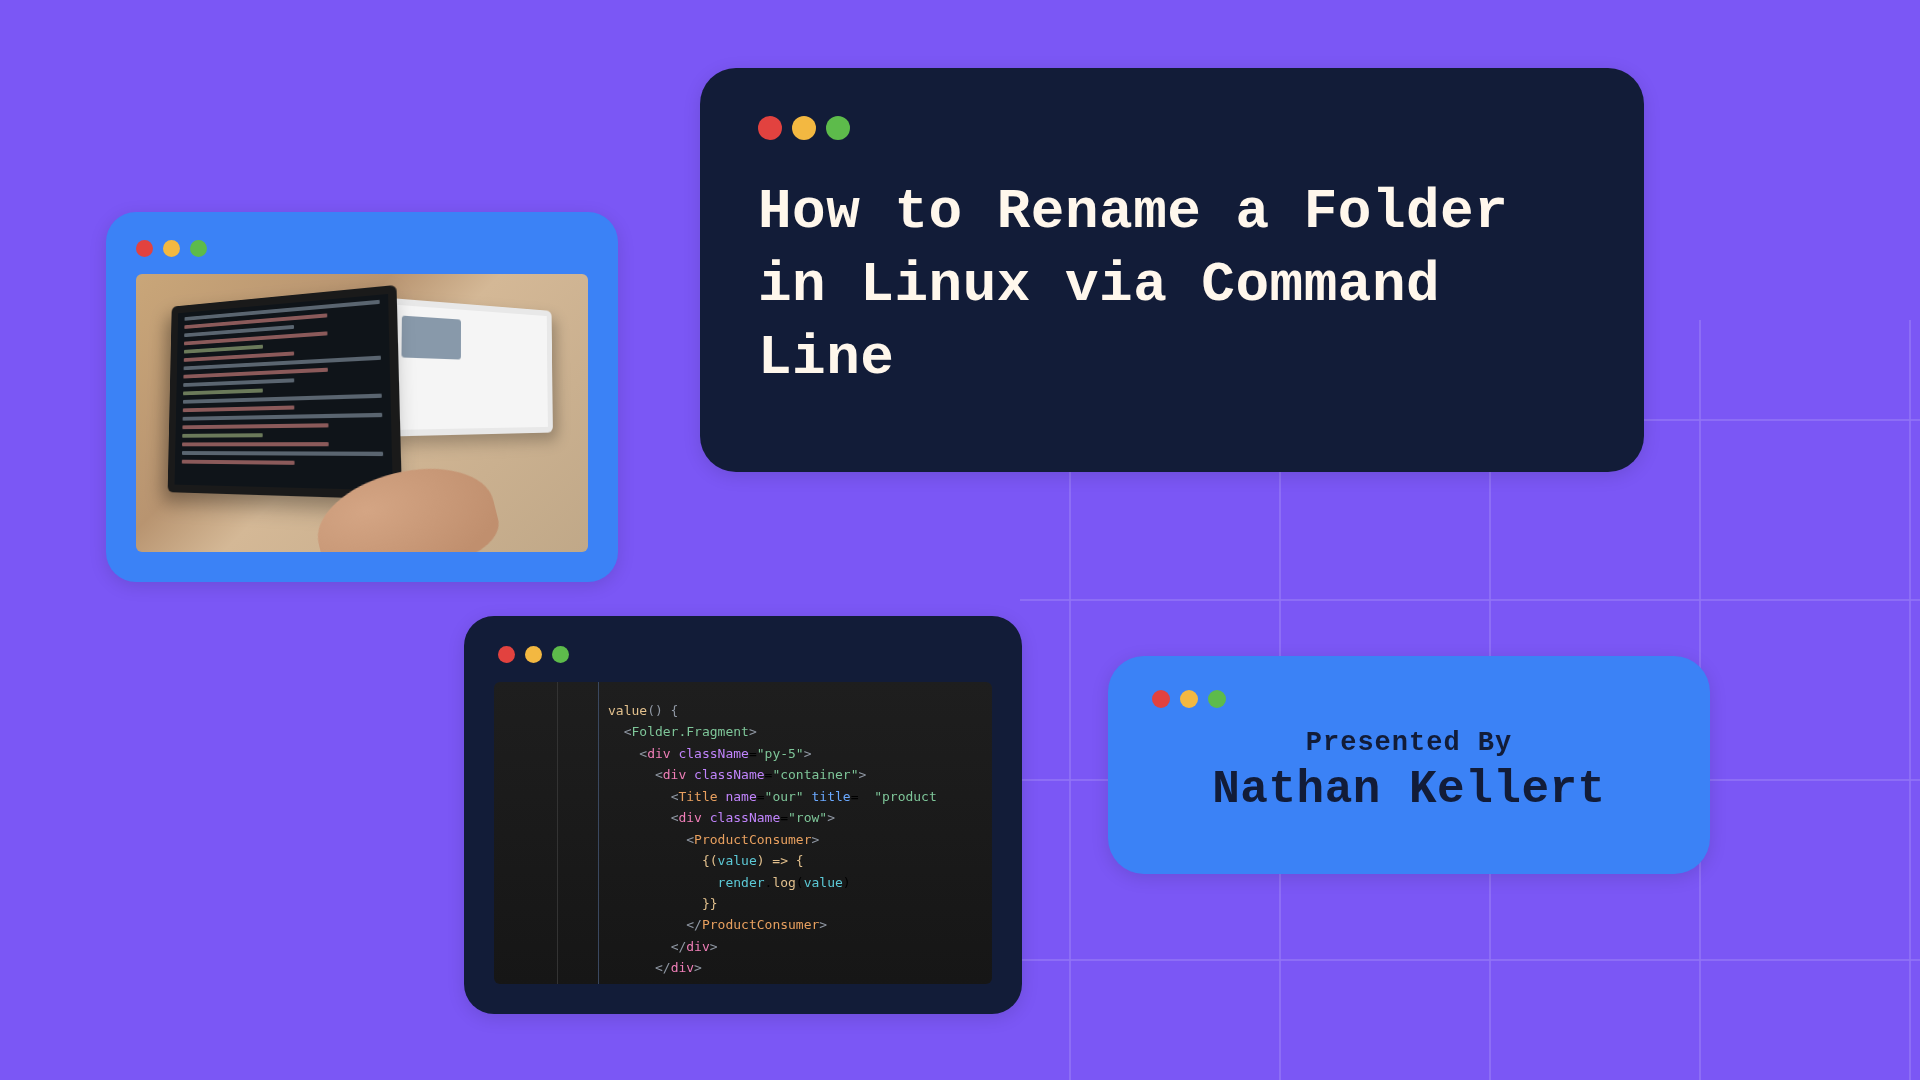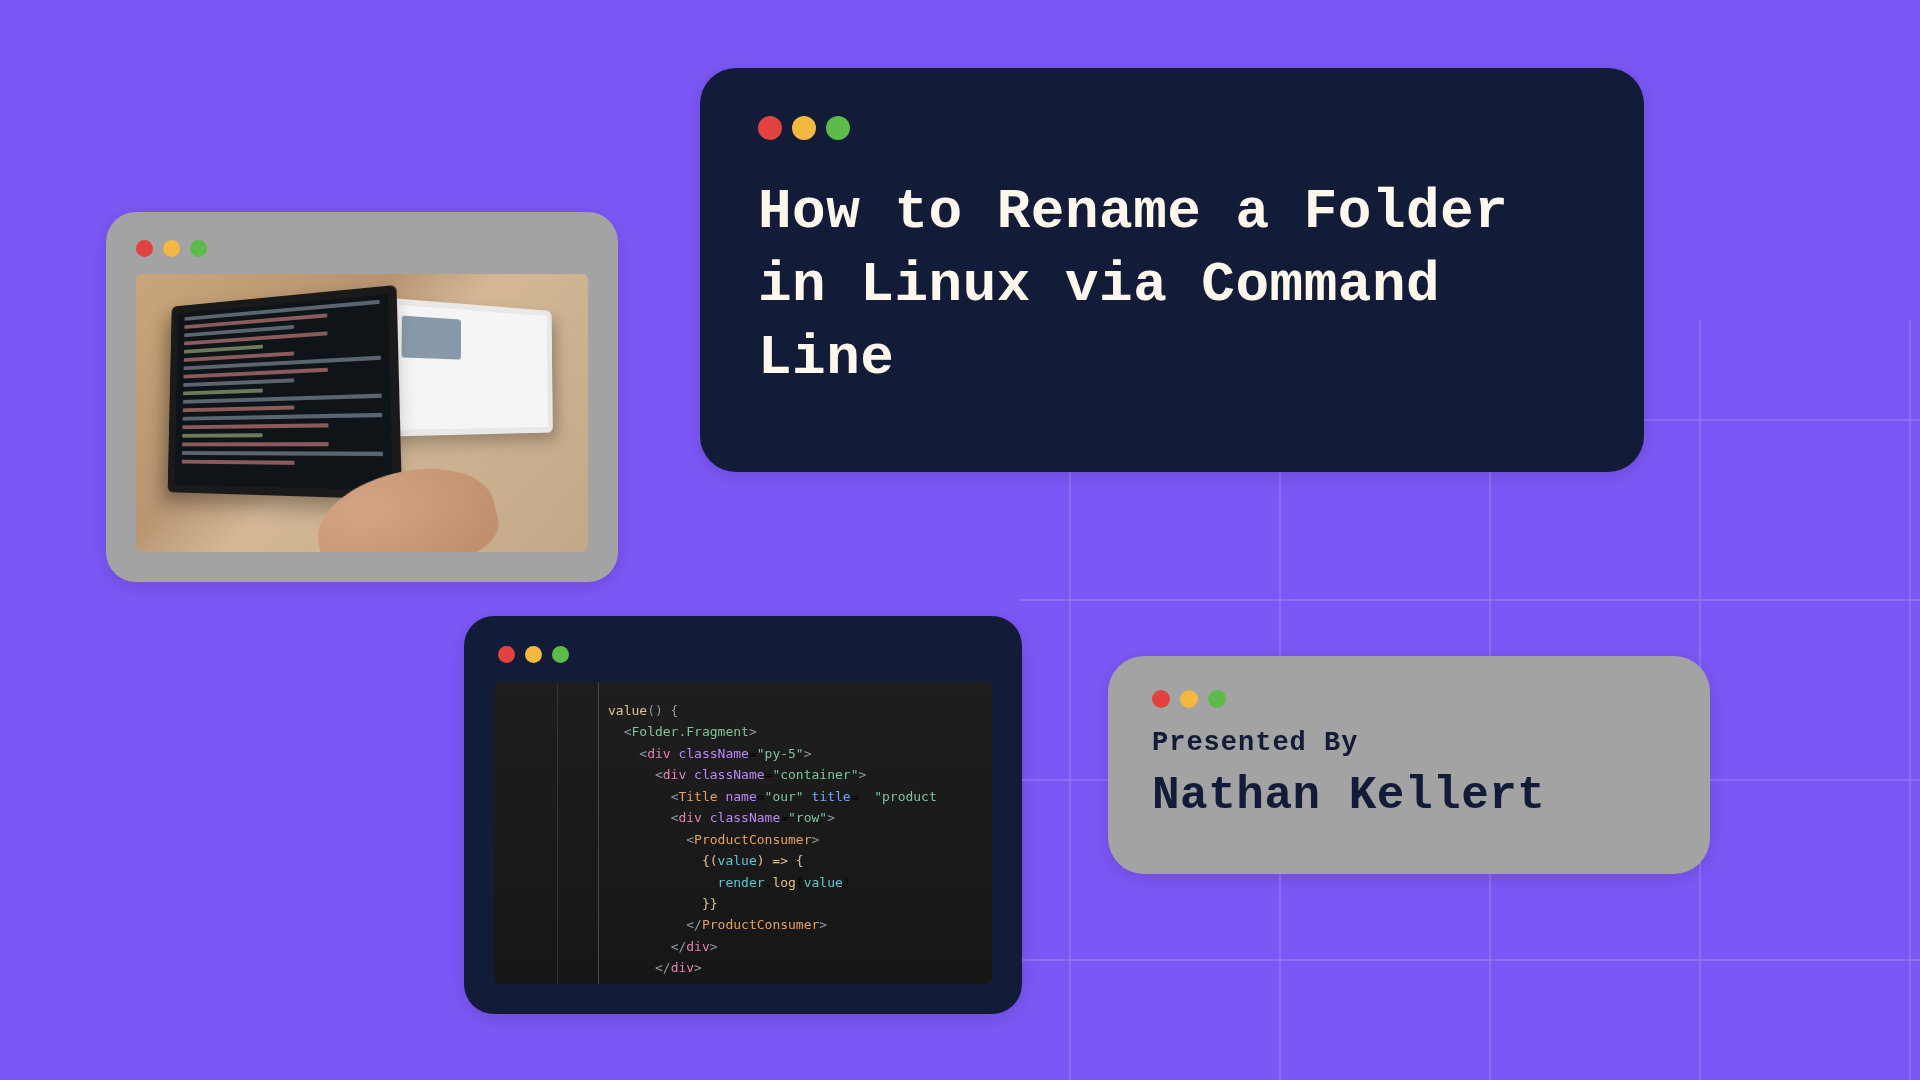--- a/index.html
+++ b/index.html
@@ -20,21 +20,21 @@
     opacity: 0.18;
   }
   .grid-bg svg { width: 100%; height: 100%; }
 
   .window {
     position: absolute;
     border-radius: 36px;
     box-shadow: 0 4px 18px rgba(0,0,0,0.12);
   }
   .dark { background: #121c38; }
-  .light { background: #a3a3a3; }
+  .light { background: #3b82f6; text-align: center; }
 
   .dots {
     display: flex;
     gap: 10px;
     position: absolute;
   }
   .dot { width: 18px; height: 18px; border-radius: 50%; }
   .dot.red { background: #E2423F; }
   .dot.yellow { background: #F3B841; }
   .dot.green { background: #5DBB4B; }
@@ -48,21 +48,21 @@
     font-weight: 800;
     font-size: 56px;
     line-height: 1.3;
     letter-spacing: 0.5px;
   }
 
   
   .presenter-card { left: 1108px; top: 656px; width: 602px; height: 218px; padding: 34px 44px; }
   .presenter-card .dots { position: static; margin-bottom: 20px; }
   .presented-by { color: #121c38; font-size: 27px; font-weight: 600; letter-spacing: 1px; }
-  .presenter-name { color: #121c38; font-size: 46px; font-weight: 800; margin-top: 12px; letter-spacing: 0.5px; }
+  .presenter-name { color: #121c38; font-size: 46px; font-weight: 800; margin-top: 6px; letter-spacing: 0.5px; }
 
   
   .photo-window-1 { left: 106px; top: 212px; width: 512px; height: 370px; border-radius: 30px; }
   .photo-window-1 .dots { left: 30px; top: 28px; }
   .photo-window-1 .dot { width: 17px; height: 17px; }
   .photo-1 {
     position: absolute; left: 30px; top: 62px; right: 30px; bottom: 30px;
     border-radius: 6px;
     background: linear-gradient(135deg, #c9a679 0%, #b89470 35%, #d4b896 50%, #c0a888 100%);
     overflow: hidden;

